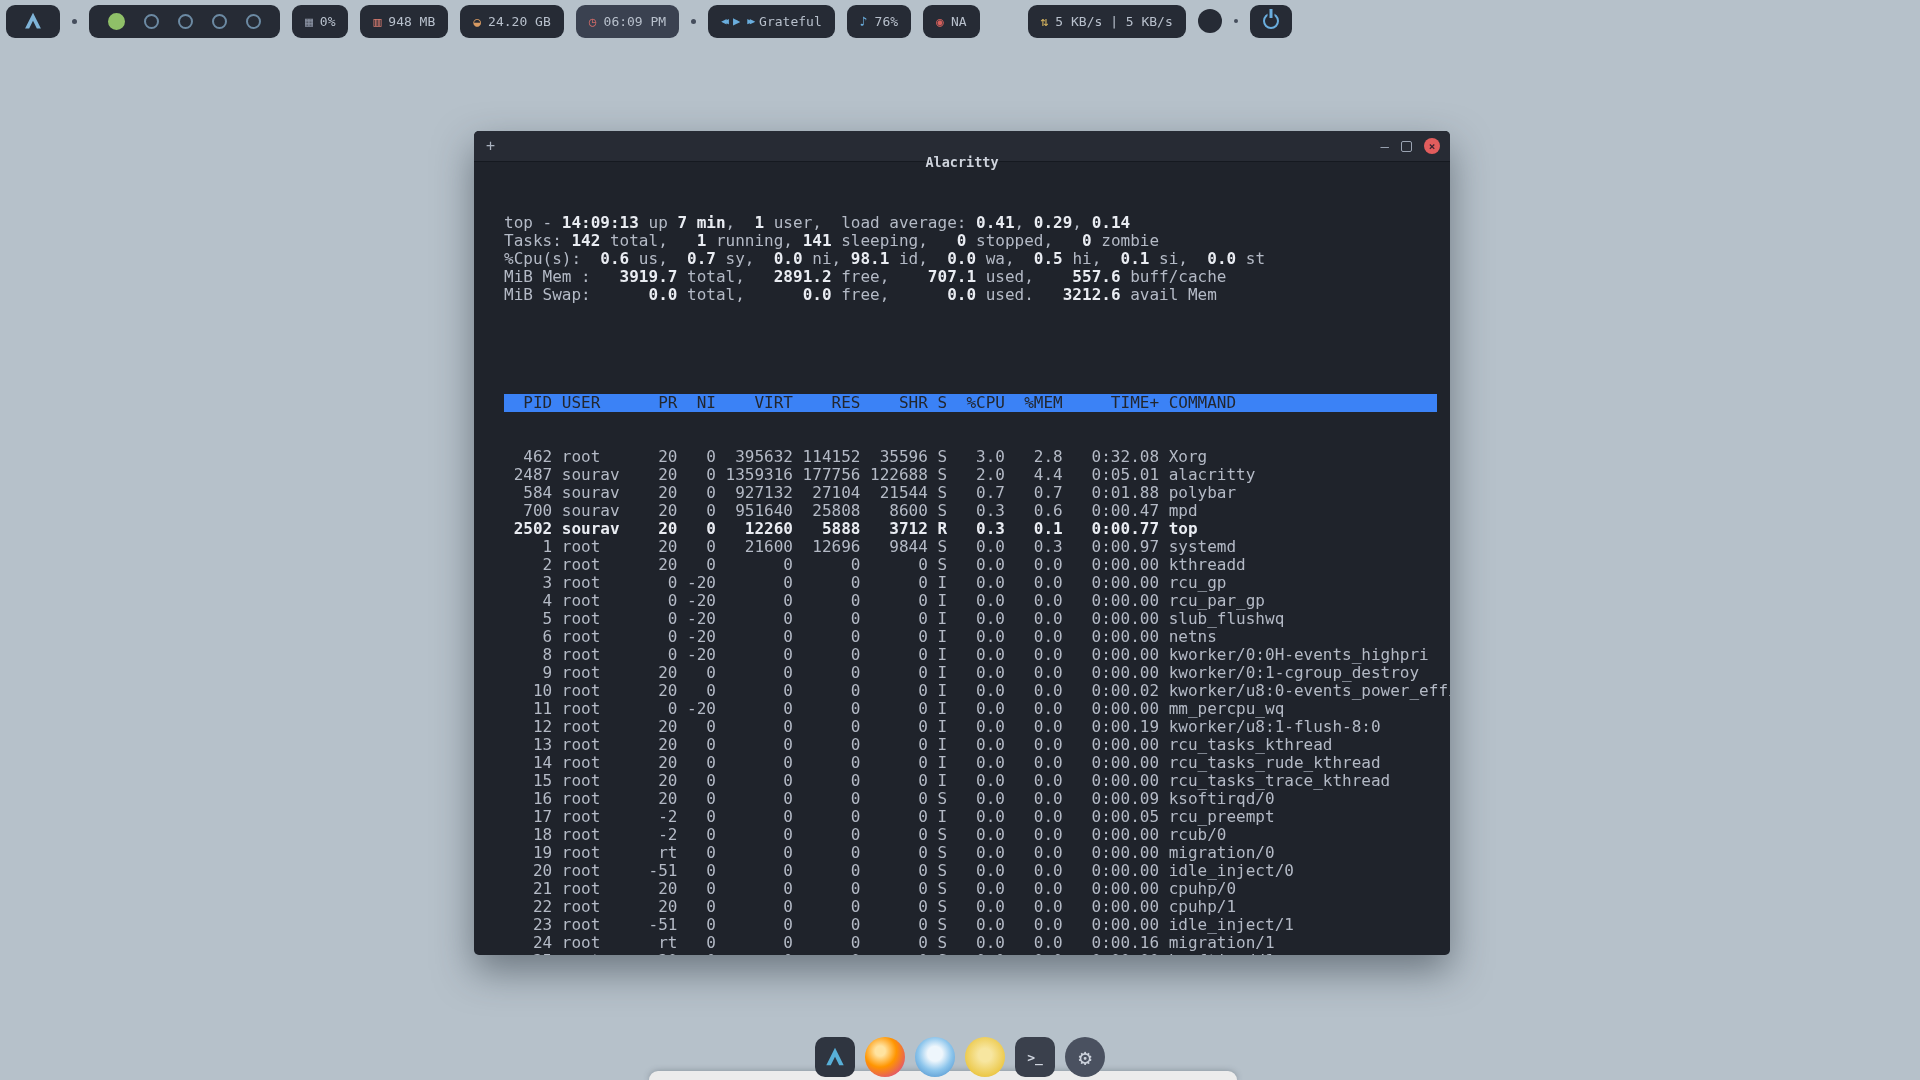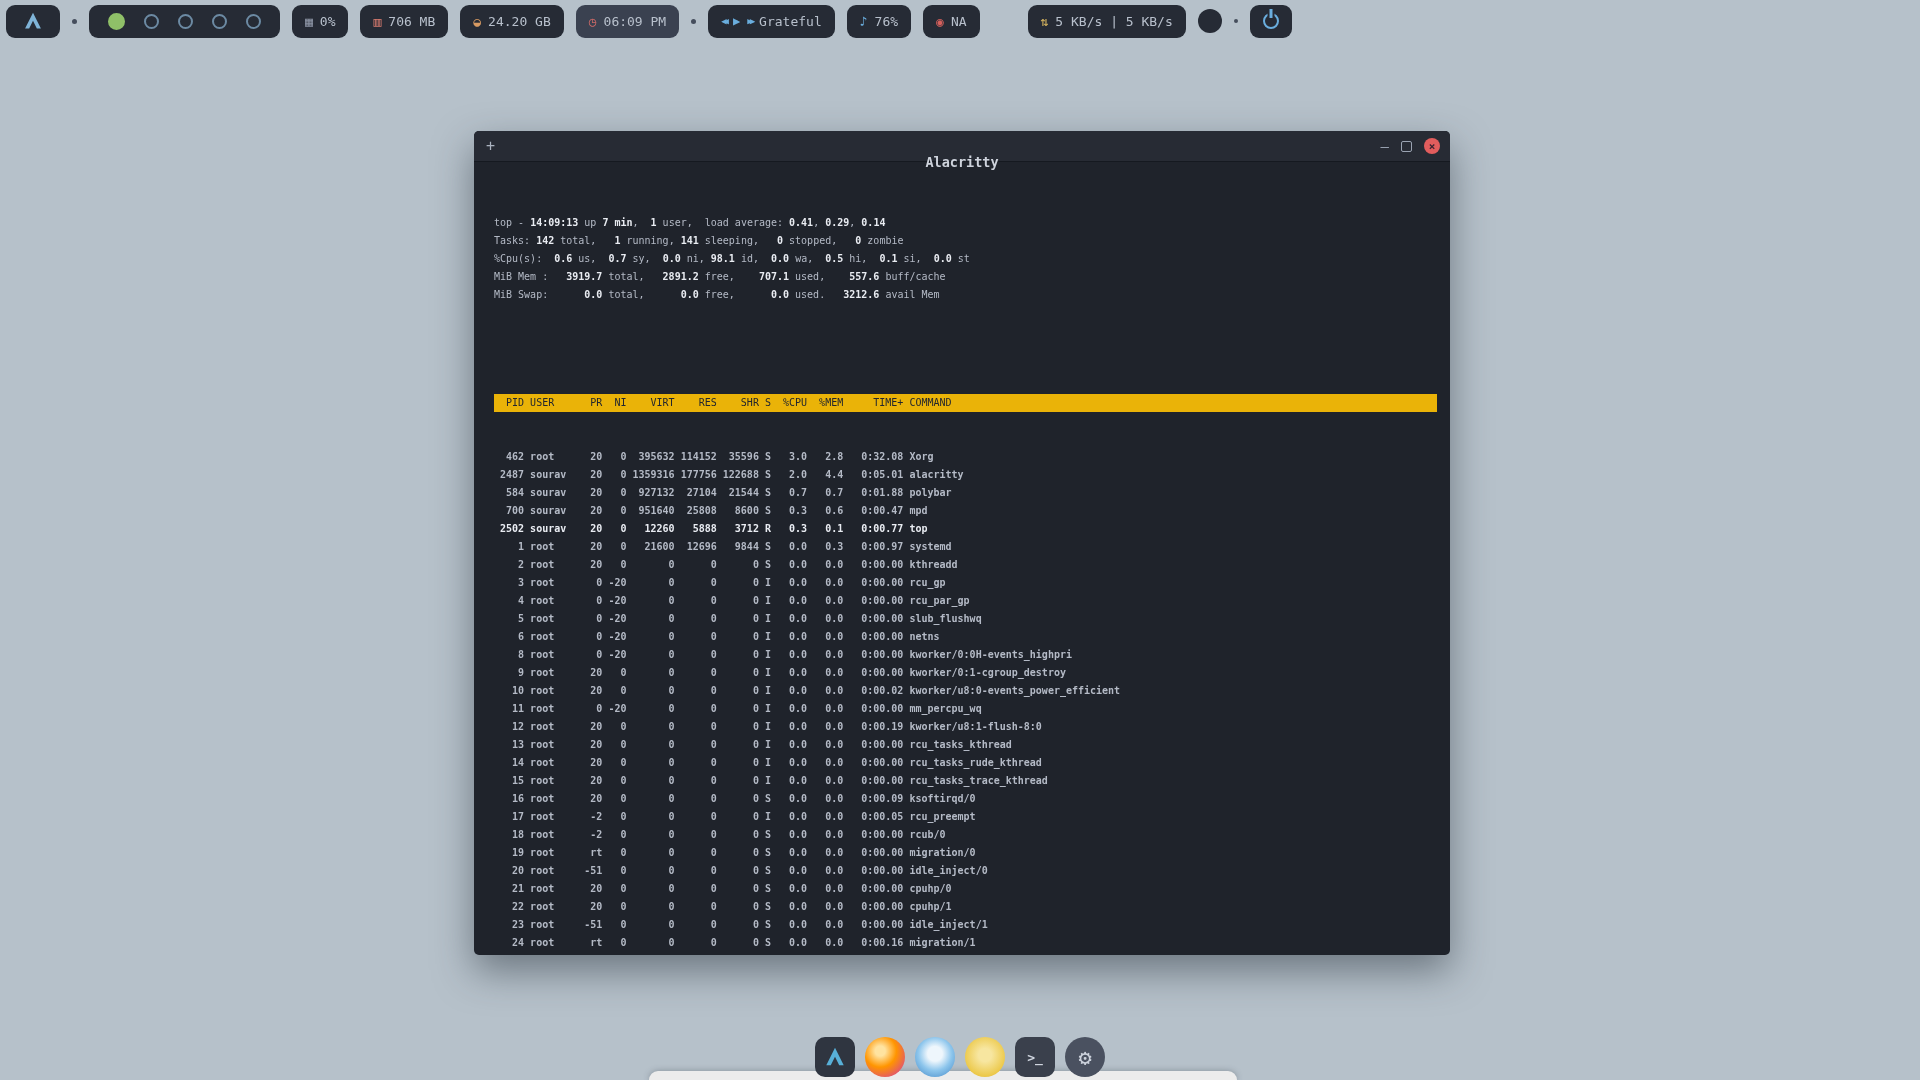--- a/index.html
+++ b/index.html
@@ -39,26 +39,26 @@
           position:relative;color:#ced3dc;}
   .tb-plus{position:absolute;left:12px;font-size:15px;color:#aab2bf;cursor:default;}
   .tb-title{position:absolute;left:0;right:0;text-align:center;font-size:13.5px;font-weight:bold;margin-top:32px;}
   .tb-controls{position:absolute;right:10px;display:flex;align-items:center;gap:12px;}
   .tb-min{font-size:14px;color:#9aa3b2;line-height:1;}
   .tb-max{width:9px;height:9px;border:1.5px solid #9aa3b2;border-radius:2px;}
   .tb-close{width:16px;height:16px;border-radius:50%;background:#e25d5d;color:#3a2430;font-size:11px;
           font-weight:bold;display:flex;align-items:center;justify-content:center;line-height:1;}
 
   
-  .term{padding:16px 13px 0 20px;font-size:10px;line-height:18px;color:#b4bac6;white-space:pre;}
+  .term{padding:16px 13px 0 30px;font-size:16px;line-height:18px;color:#b4bac6;white-space:pre;}
   .tline{height:18px;}
   .tline .b, .trow.b{color:#e9ecf2;font-weight:bold;}
   .tspacer{height:18px;}
-  .thead{height:18px;background:#eab308;color:#22262e;}
-  .trow{height:18px;font-weight:bold;}
+  .thead{height:18px;background:#3b82f6;color:#22262e;}
+  .trow{height:18px;}
 
   
   .dock{position:absolute;left:50%;transform:translateX(-50%);bottom:3px;display:flex;gap:10px;align-items:center;}
   .dock-item{width:40px;height:40px;display:flex;align-items:center;justify-content:center;}
   .di-tile{width:40px;height:40px;border-radius:10px;background:#2f3540;display:flex;align-items:center;justify-content:center;}
   .di-circle{width:40px;height:40px;border-radius:50%;}
   .di-firefox{background:radial-gradient(circle at 38% 35%, #ffe3a0 0 14%, #ff9500 45%, #e3586a 78%, #c03d72 100%);}
   .di-browser{background:radial-gradient(circle at 50% 42%, #eef6fc 0 24%, #8cc5ec 55%, #3f84c4 100%);}
   .di-files{background:radial-gradient(circle at 50% 45%, #f7e6a0 0 22%, #ecc94b 70%, #d9a441 100%);}
   .di-term{background:#3a404c;border-radius:10px;color:#d0d6e0;font-size:13px;font-weight:bold;
@@ -88,21 +88,21 @@
       <span class="ws"></span>
       <span class="ws"></span>
       <span class="ws"></span>
     </div>
     <div class="pill">
       <span class="ic c-cpu">▦</span>
       <span>0%</span>
     </div>
     <div class="pill">
       <span class="ic c-mem">▥</span>
-      <span>706 MB</span>
+      <span>948 MB</span>
     </div>
     <div class="pill">
       <span class="ic c-disk">◒</span>
       <span>24.20 GB</span>
     </div>
     <div class="pill clockpill">
       <span class="ic c-clock">◷</span>
       <span>06:09 PM</span>
     </div>
     <span class="dot"></span>

